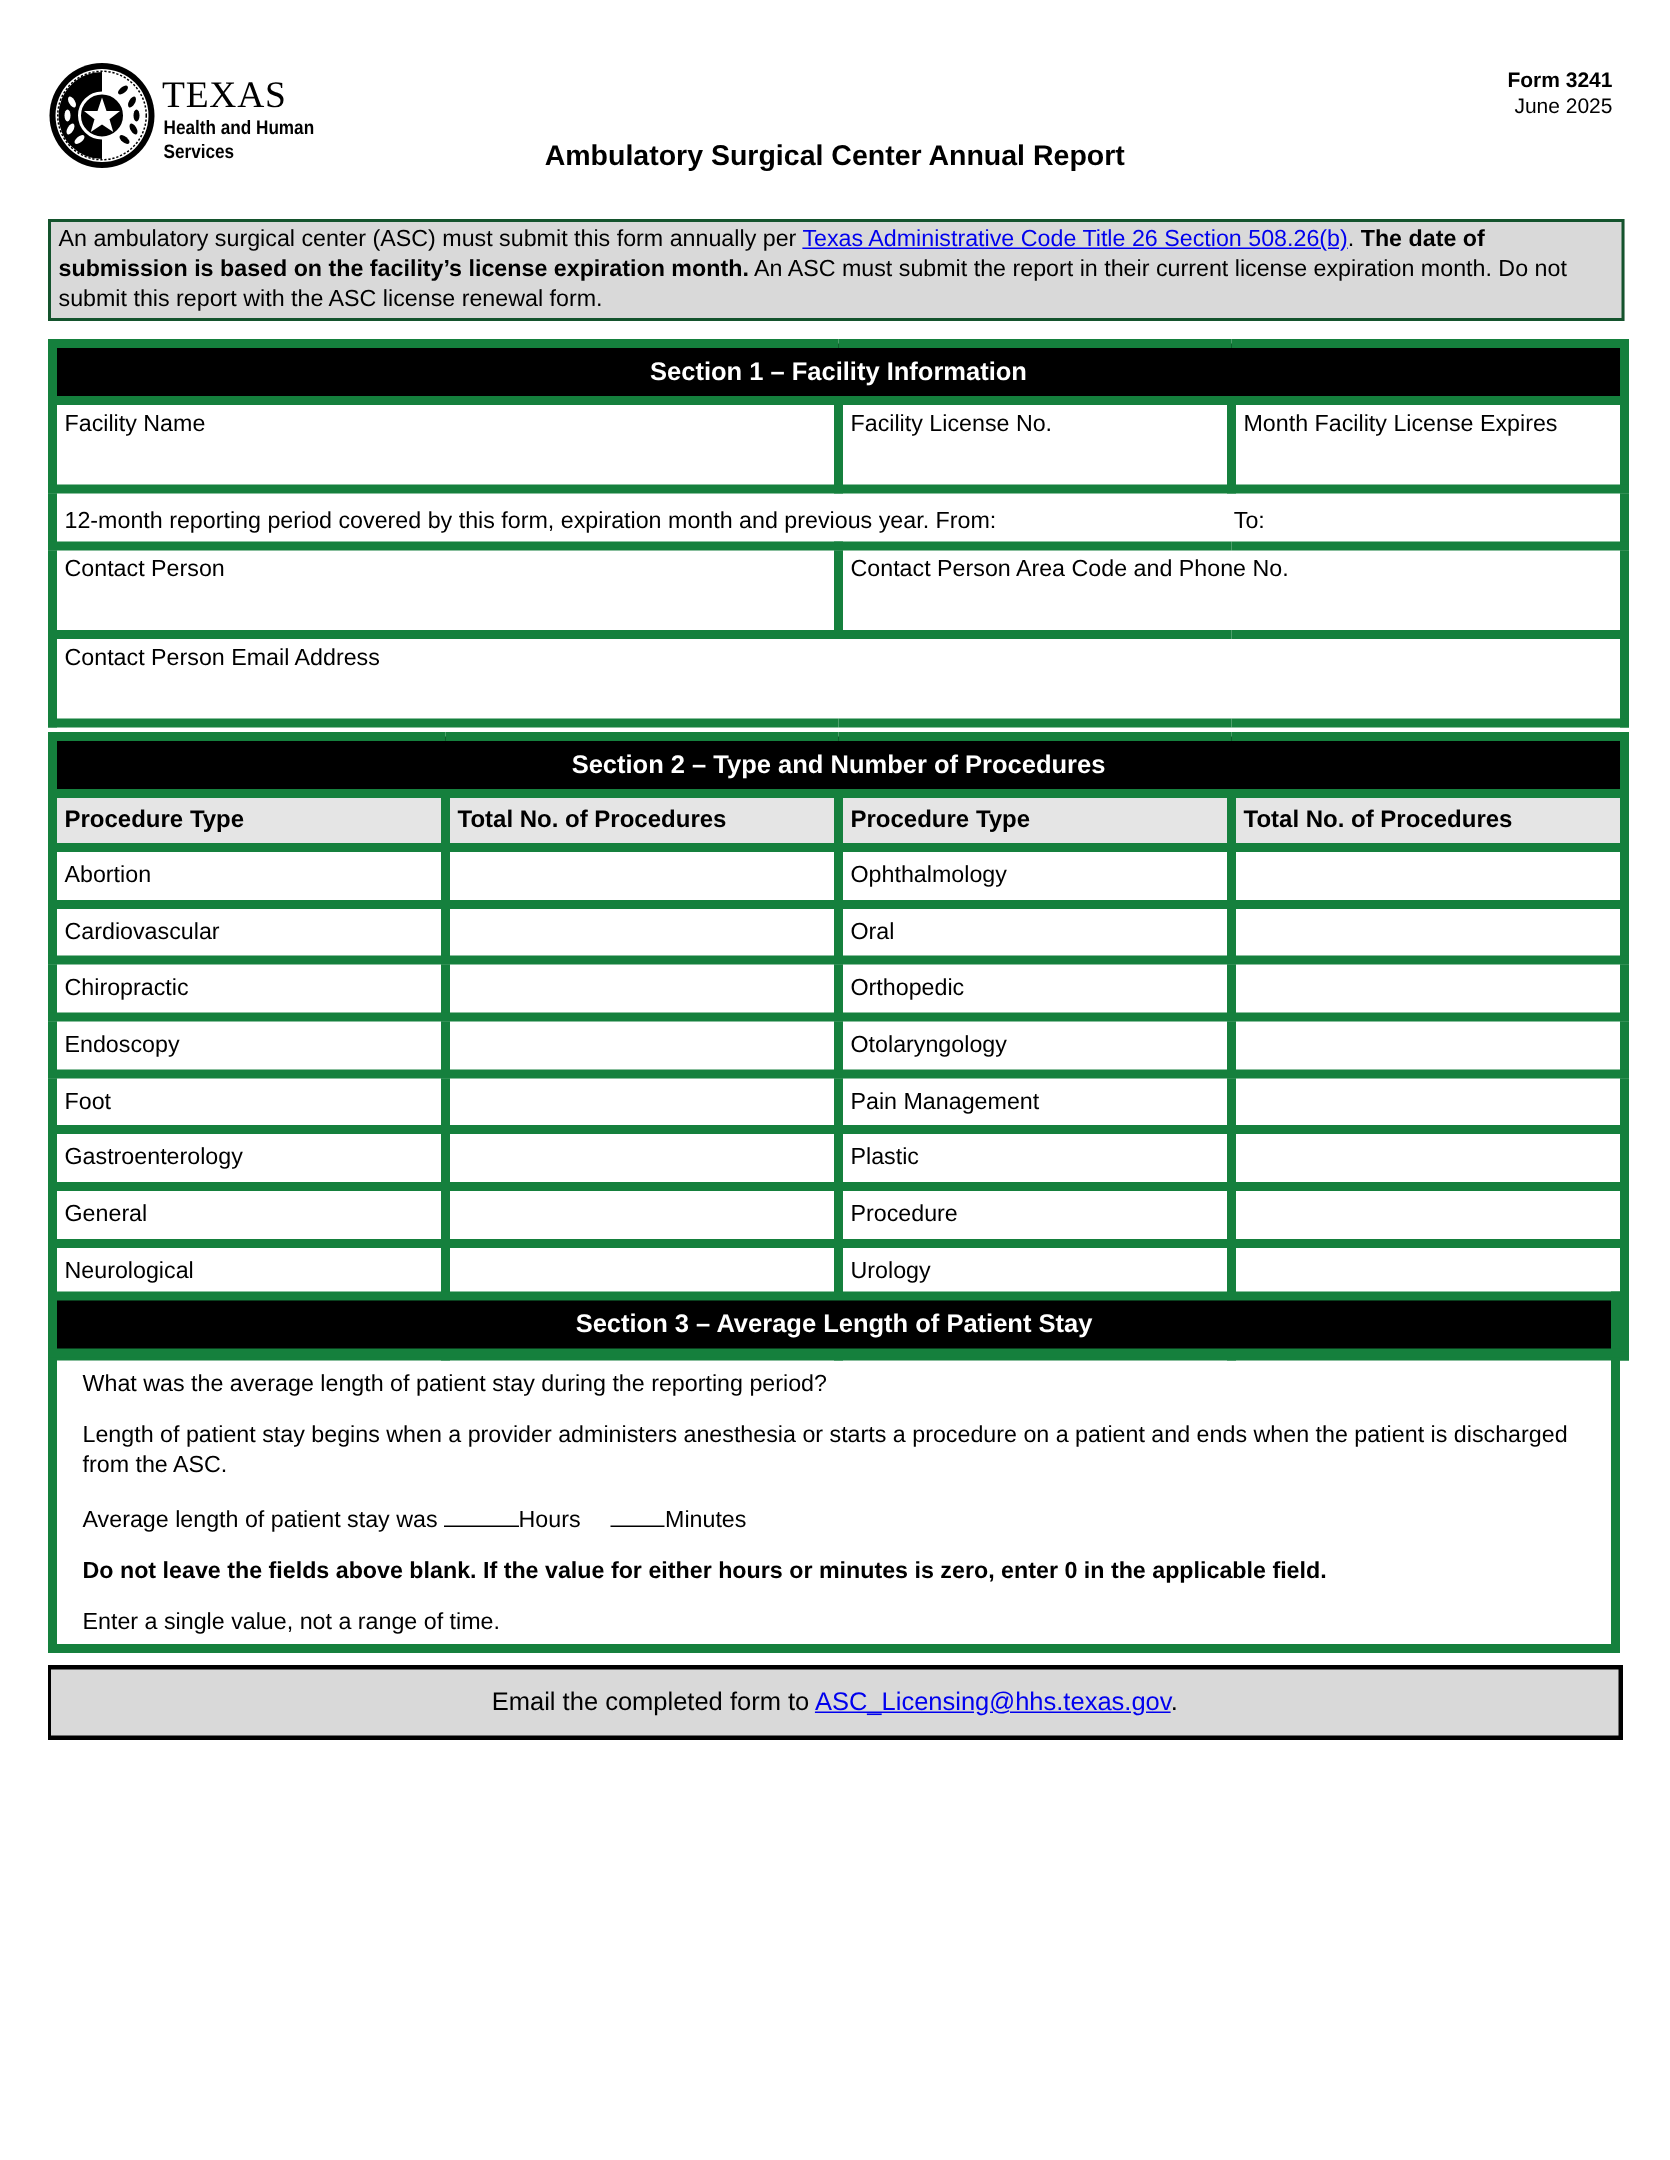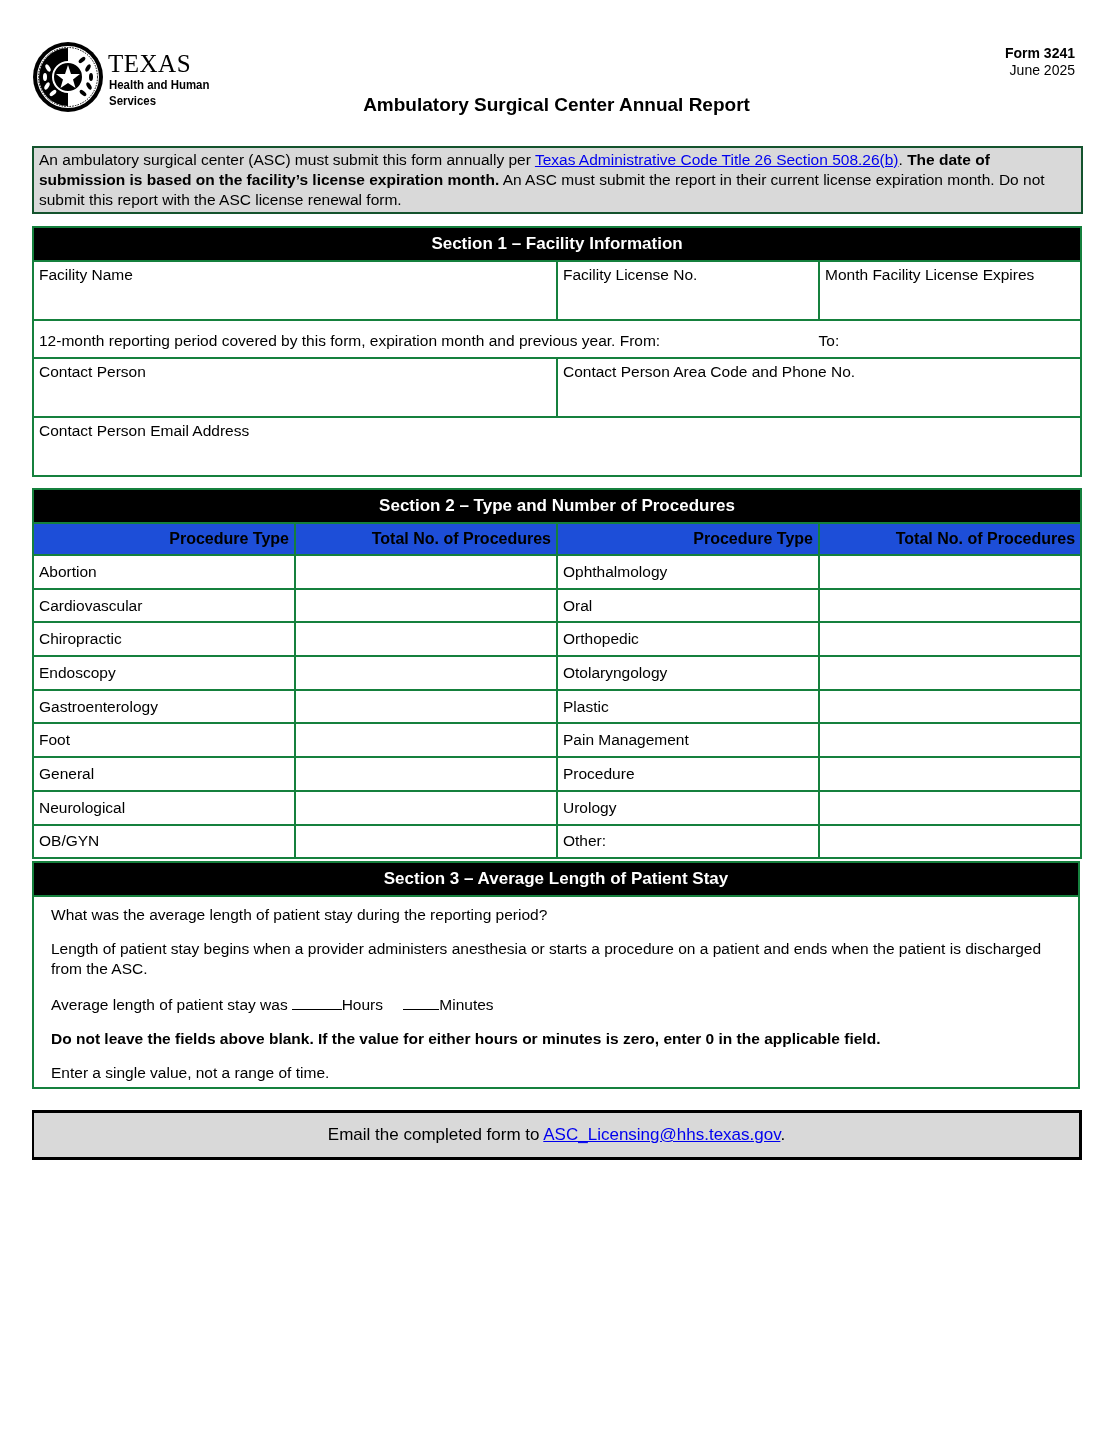--- a/index.html
+++ b/index.html
@@ -22,23 +22,23 @@
     position: absolute; left: 32px; top: 146px; width: 1037px; height: 60px;
     background: #d9d9d9; border: 2px solid #14532d; padding: 2px 5px;
     font-size: 15.5px; line-height: 20px;
   }
   a.lnk { color: #0000ee; text-decoration: underline; }
 
   table.sec {
     position: absolute; left: 32px; width: 1048px; border-collapse: collapse; table-layout: fixed;
     font-size: 15.5px;
   }
-  table.sec td, table.sec th { border: 2px solid #15803d; vertical-align: top; padding: 0 5px; }
+  table.sec td, table.sec th { border: 6px solid #15803d; vertical-align: top; padding: 0 5px; }
   .sec-head { background: #000; color: #fff; font-weight: bold; text-align: center; font-size: 17px; height: 32px; vertical-align: middle !important; }
-  .col-head { background: #1d4ed8; font-weight: bold; text-align: right; font-size: 16px; height: 30px; vertical-align: middle !important; }
+  .col-head { background: #e5e5e5; font-weight: bold; text-align: left; font-size: 16px; height: 30px; vertical-align: middle !important; }
   .lab { padding-top: 4px !important; }
   .proc-row td { height: 31.7px; vertical-align: middle !important; }
 
   .s1 { top: 226px; }
   .s2 { top: 488px; }
   .s3 { top: 861px; }
   .s3 td.body { padding: 8px 5px 4px 17px; line-height: 20px; }
   .s3 p { margin: 0 0 14px 0; }
   .s3 p.last { margin-bottom: 0; }
   .blank { display: inline-block; border-bottom: 1px solid #000; height: 16px; vertical-align: baseline; margin-left: 4px; }
@@ -160,29 +160,29 @@
         <td>Orthopedic</td>
         <td></td>
       </tr>
       <tr class="proc-row">
         <td>Endoscopy</td>
         <td></td>
         <td>Otolaryngology</td>
         <td></td>
       </tr>
       <tr class="proc-row">
+        <td>Foot</td>
+        <td></td>
+        <td>Pain Management</td>
+        <td></td>
+      </tr>
+      <tr class="proc-row">
         <td>Gastroenterology</td>
         <td></td>
         <td>Plastic</td>
-        <td></td>
-      </tr>
-      <tr class="proc-row">
-        <td>Foot</td>
-        <td></td>
-        <td>Pain Management</td>
         <td></td>
       </tr>
       <tr class="proc-row">
         <td>General</td>
         <td></td>
         <td>Procedure</td>
         <td></td>
       </tr>
       <tr class="proc-row">
         <td>Neurological</td>

